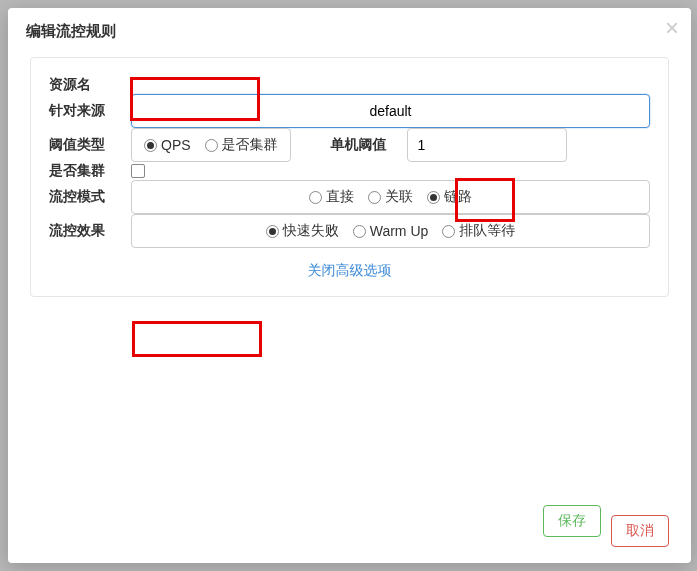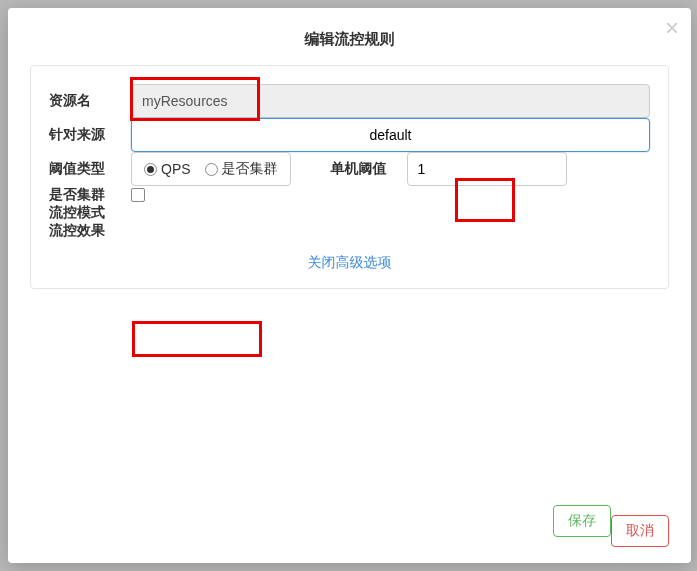--- a/index.html
+++ b/index.html
@@ -19,23 +19,22 @@
       left: 8px;
       right: 6px;
       bottom: 8px;
       background: #fff;
       border-radius: 4px;
       box-shadow: 0 4px 20px rgba(0,0,0,0.2);
       display: flex;
       flex-direction: column;
     }
     .modal-header {
-      padding: 22px 18px 10px 18px;
+      padding: 14px 18px 10px 18px;
       position: relative;
-      text-align: center;
     }
     .modal-title {
       font-weight: bold;
       font-size: 15px;
     }
     .close-x {
       position: absolute;
       right: 12px;
       top: 8px;
       font-size: 24px;
@@ -152,20 +151,21 @@
     .adv-link a {
       color: #3b8ad8;
       text-decoration: none;
       cursor: pointer;
       font-size: 14px;
     }
     .modal-footer {
       padding: 14px 22px 16px 22px;
       display: flex;
       justify-content: flex-end;
+      gap: 10px;
     }
     .btn {
       height: 32px;
       padding: 0 14px;
       border-radius: 4px;
       font-size: 14px;
       cursor: pointer;
       background: #fff;
     }
     .btn-save {
@@ -195,23 +195,20 @@
   <div class="modal-header">
     <div class="modal-title">编辑流控规则</div>
     <div class="close-x">×</div>
   </div>
 
   <div class="modal-body">
     <div class="panel">
 
       <div class="form-row">
         <div class="form-label">资源名</div>
-        <div class="form-control-wrap">
-          <input class="input" disabled="" value="myResources" style="">
-        </div>
       </div>
 
       <div class="form-row">
         <div class="form-label">针对来源</div>
         <div class="form-control-wrap">
           <input class="input focused" value="default" style="">
         </div>
       </div>
 
       <div class="form-row">
@@ -234,25 +231,57 @@
 
       <div class="form-row">
         <div class="form-label">是否集群</div>
         <div class="form-control-wrap">
           <span class="checkbox"></span>
         </div>
       </div>
 
       <div class="form-row">
         <div class="form-label">流控模式</div>
+        <div class="form-control-wrap">
+          <div class="radio-group full">
+            <span class="radio-item">
+              <span class="radio-dot"></span>
+              <span>直接</span>
+            </span>
+            <span class="radio-item">
+              <span class="radio-dot"></span>
+              <span>关联</span>
+            </span>
+            <span class="radio-item">
+              <span class="radio-dot checked"></span>
+              <span>链路</span>
+            </span>
+          </div>
+        </div>
       </div>
 
 
       <div class="form-row" style="margin-bottom:8px">
         <div class="form-label">流控效果</div>
+        <div class="form-control-wrap">
+          <div class="radio-group full">
+            <span class="radio-item">
+              <span class="radio-dot checked"></span>
+              <span>快速失败</span>
+            </span>
+            <span class="radio-item">
+              <span class="radio-dot"></span>
+              <span>Warm Up</span>
+            </span>
+            <span class="radio-item">
+              <span class="radio-dot"></span>
+              <span>排队等待</span>
+            </span>
+          </div>
+        </div>
       </div>
 
       <div class="adv-link">
         <a>关闭高级选项</a>
       </div>
 
     </div>
   </div>
 
   <div class="modal-footer">

